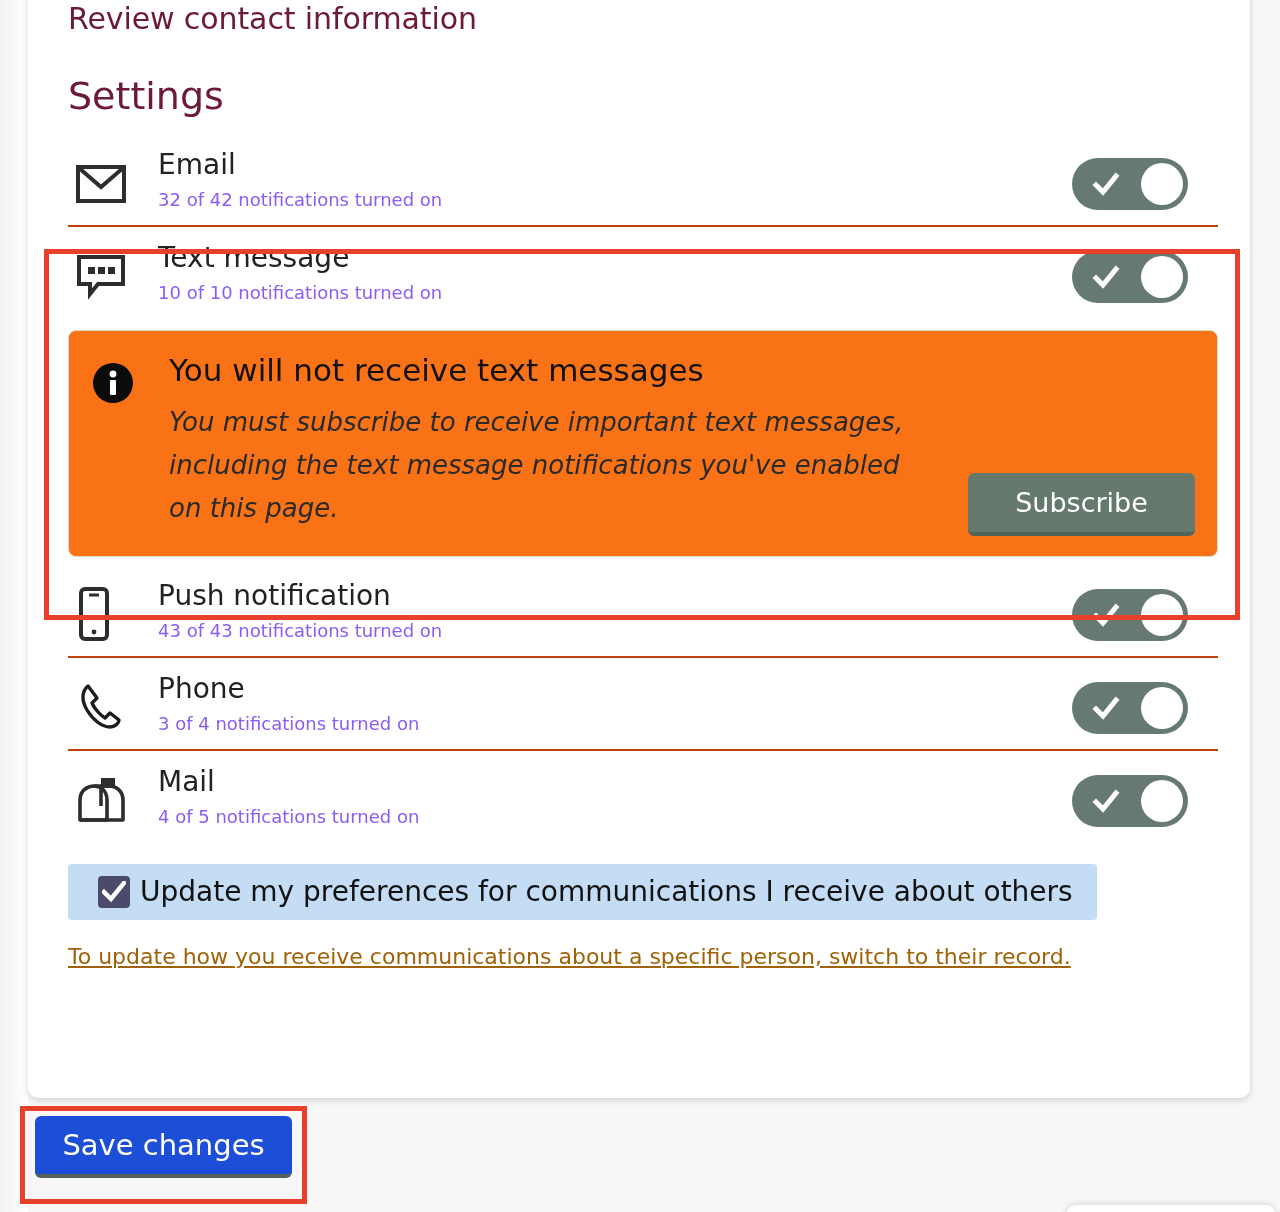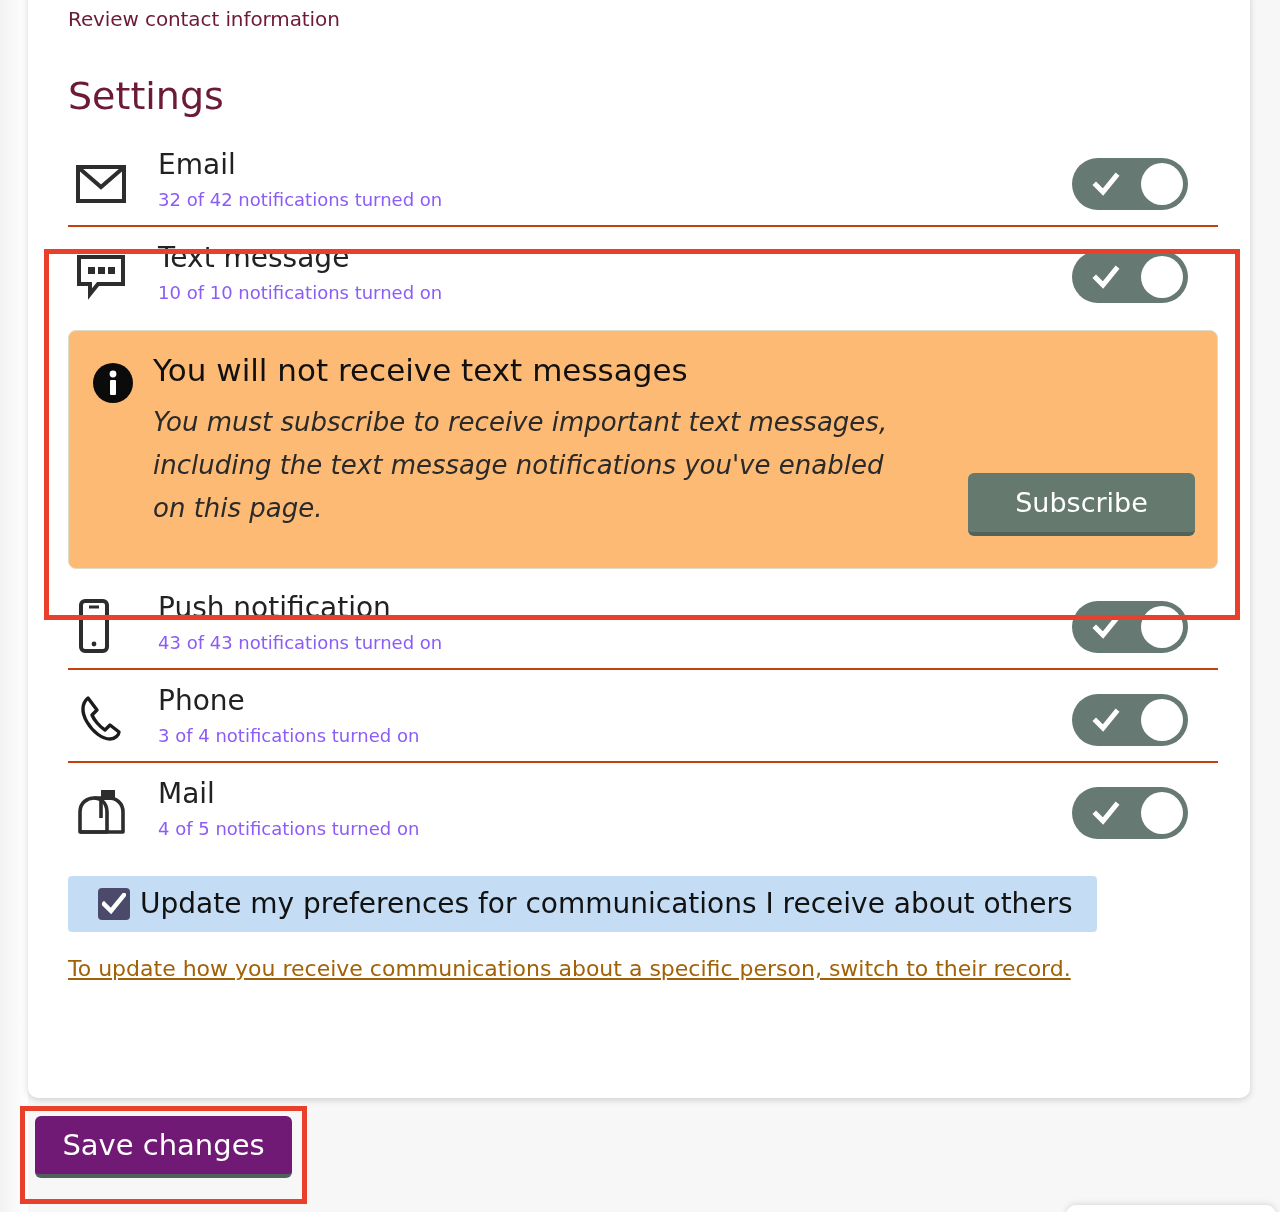--- a/index.html
+++ b/index.html
@@ -34,21 +34,21 @@
   .card-inner {
     position: absolute;
     left: 40px;
     top: 14px;
     width: 1150px;
   }
 
   
   .page-title {
     color: #6d1a35;
-    font-size: 20px;
+    font-size: 30px;
     font-weight: 400;
     line-height: 38px;
     letter-spacing: -0.1px;
     margin-top: 0px;
   }
 
   .section-title {
     color: #6d1a35;
     font-size: 38px;
     font-weight: 400;
@@ -123,29 +123,30 @@
   .toggle .tick {
     position: absolute;
     left: 20px;
     top: 12px;
     width: 28px;
     height: 28px;
   }
 
   
   .notice {
-    background: #fdba74;
+    background: #f97316;
     border: 1px solid #dcdcc8;
     border-radius: 8px;
     margin: 12px 0 8px 0;
-    padding: 20px 22px 38px 22px;
+    padding: 20px 22px 26px 22px;
     position: relative;
     display: flex;
     align-items: flex-start;
     min-height: 216px;
+    gap: 16px;
   }
   .notice-icon { flex: 0 0 56px; padding-top: 10px; }
   .notice-body { flex: 1 1 auto; padding-left: 6px; position: relative; }
   .notice-title {
     font-size: 31px;
     line-height: 38px;
     color: #111111;
     font-weight: 400;
   }
   .notice-text {
@@ -210,21 +211,21 @@
 
   
   .save-wrap {
     position: absolute;
     left: 35px;
     top: 1116px;
   }
   .save-btn {
     width: 257px;
     height: 62px;
-    background: #701a75;
+    background: #1d4ed8;
     border: none;
     border-bottom: 4px solid #52625a;
     border-radius: 6px;
     color: #ffffff;
     font-size: 29px;
     font-family: "DejaVu Sans", "Liberation Sans", sans-serif;
     cursor: pointer;
   }
 
   

